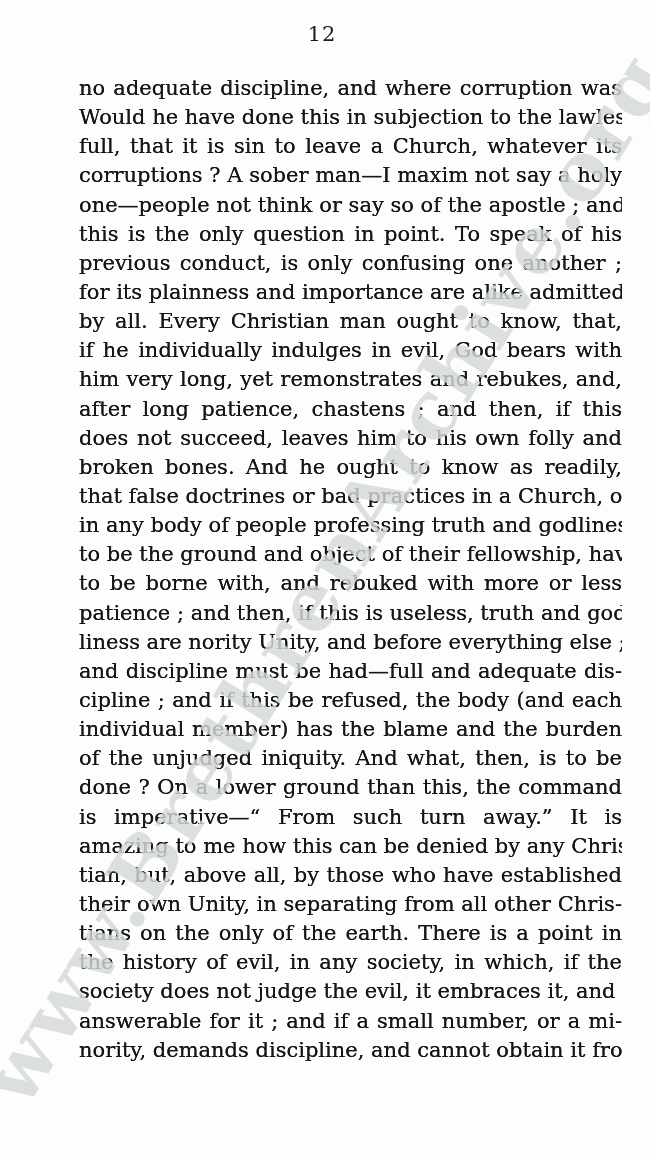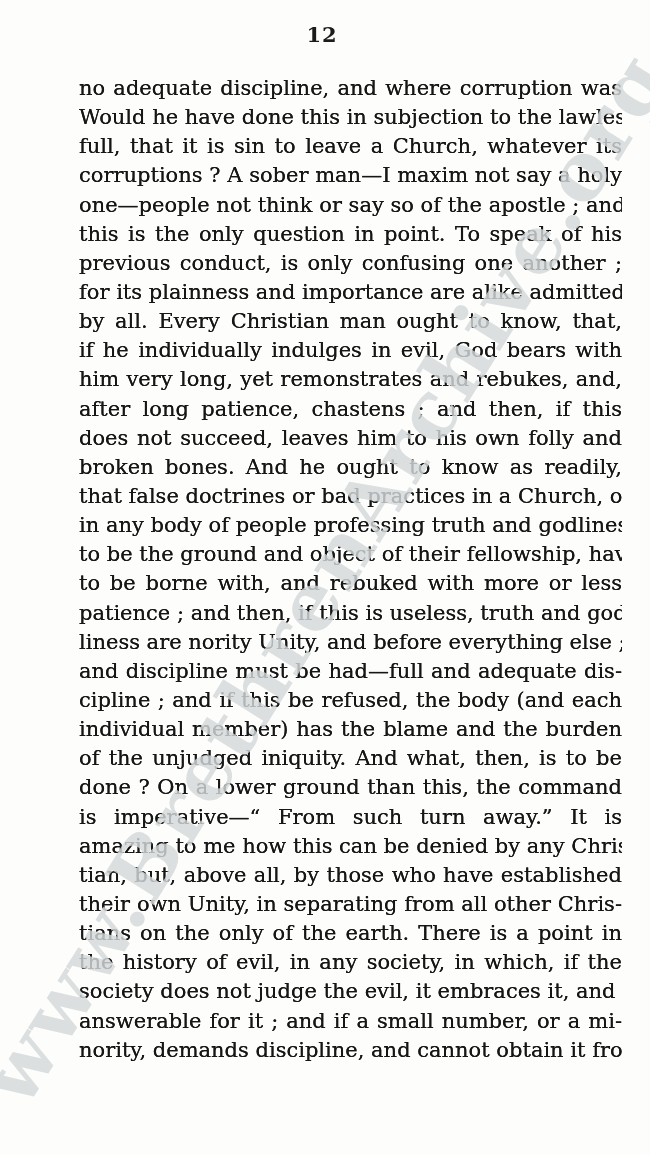--- a/index.html
+++ b/index.html
@@ -10,21 +10,21 @@
     background:#fdfdfb;
     overflow:hidden;
     font-family:"DejaVu Serif", serif;
     color:#161616;
   }
   .page-number{
     position:absolute;
     top:22px;left:0;right:6px;
     text-align:center;
     font-size:21px;
-    font-weight:bold;
+    font-weight:normal;
     letter-spacing:1px;
     color:#1c1c1c;
   }
   .body-text{
     position:absolute;
     top:74px;left:47px;right:28px;margin-left:32px;
   }
   .line{
     height:29.15px;
     line-height:29.15px;

